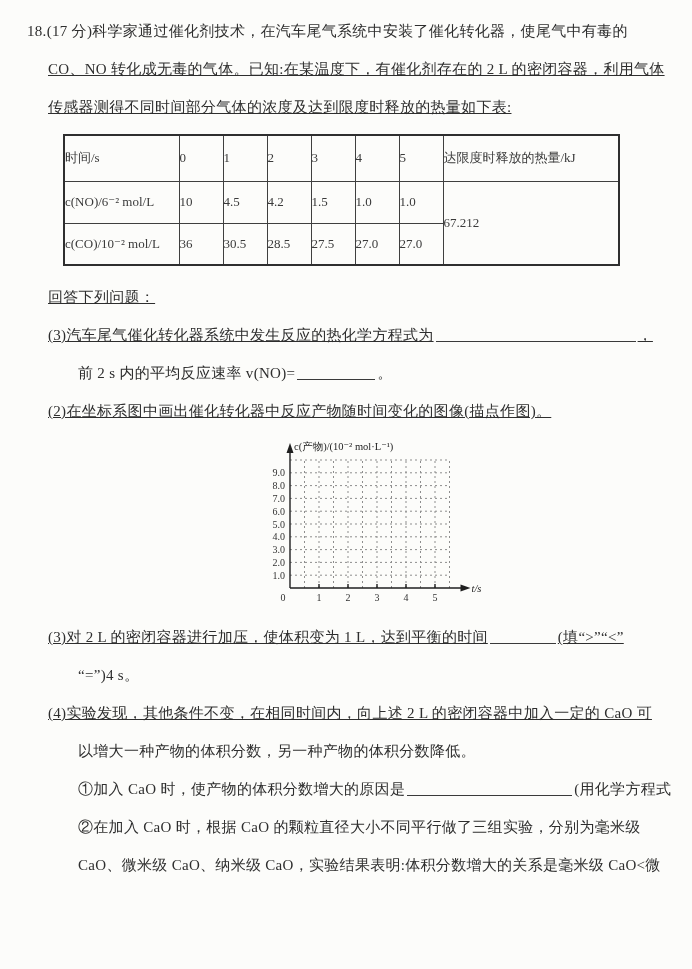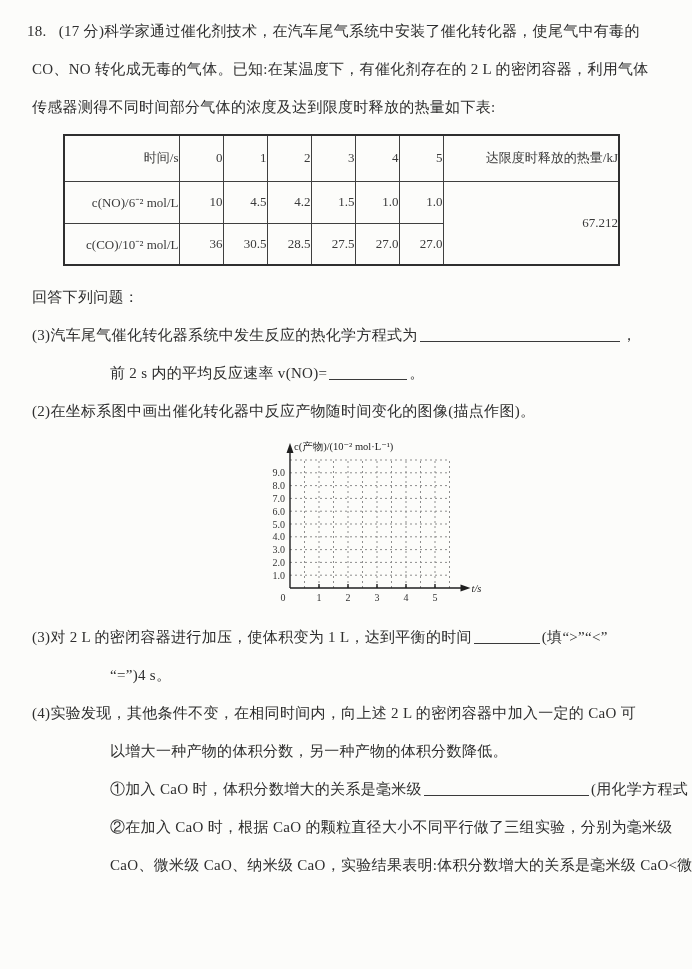--- a/index.html
+++ b/index.html
@@ -5,32 +5,32 @@
   html,body{margin:0;padding:0;}
   body{
     width:692px;height:969px;overflow:hidden;
     background:#fcfcfa;
     font-family:"Liberation Serif","DejaVu Serif",serif;
     color:#2e2e2e;
   }
   .page{padding-top:12px;}
   .line{line-height:38px;font-size:15px;white-space:nowrap;letter-spacing:0.3px;}
   .ind1{padding-left:27px;}
-  .ind2{padding-left:32px;}
-  .ind3{padding-left:78px;margin-left:32px;}
-  .qnum{margin-right:12px;}
+  .ind2{padding-left:48px;text-decoration:underline;}
+  .ind3{padding-left:78px;}
+  .qnum{margin-right:0;}
   
   table{
     border-collapse:collapse;
     margin:8px 0 12px 63px;
     font-size:13px;color:#3a3a3a;
     border:2px solid #2f2f2f;
     table-layout:fixed;
   }
-  th,td{border:1px solid #3f3f3f;font-weight:normal;text-align:right;padding:0;font-family:Liberation Serif, serif;}
+  th,td{border:1px solid #3f3f3f;font-weight:normal;text-align:left;padding:0;}
   tr.hrow{height:46px;}
   tr.drow{height:42px;}
   
   .blank{display:inline-block;border-bottom:1px solid #3a3a3a;height:14px;vertical-align:-2px;margin:0 2px;}
   .b200{width:200px;}
   .b78{width:78px;}
   .b66{width:66px;}
   .b165{width:165px;}
   .b152{width:152px;}
   
@@ -152,17 +152,17 @@
         <text x="48" y="16" class="lab">c(产物)/(10⁻² mol·L⁻¹)</text>
         <text x="225.5" y="158" class="lab" font-style="italic">t/s</text>
       </svg>
   </div>
 
   <div class="line ind2"><span>(3)对 2 L 的密闭容器进行加压，使体积变为 1 L，达到平衡的时间</span><span class="blank b66"></span><span>(填“&gt;”“&lt;”</span></div>
   <div class="line ind3">“=”)4 s。</div>
 
   <div class="line ind2">(4)实验发现，其他条件不变，在相同时间内，向上述 2 L 的密闭容器中加入一定的 CaO 可</div>
   <div class="line ind3">以增大一种产物的体积分数，另一种产物的体积分数降低。</div>
-  <div class="line ind3"><span>①加入 CaO 时，体积分数增大的关系是毫米级</span><span class="blank b165"></span><span>(用化学方程式</span></div>
+  <div class="line ind3"><span>①加入 CaO 时，使产物的体积分数增大的原因是</span><span class="blank b165"></span><span>(用化学方程式</span></div>
   <div class="line ind3">②在加入 CaO 时，根据 CaO 的颗粒直径大小不同平行做了三组实验，分别为毫米级</div>
   <div class="line ind3">CaO、微米级 CaO、纳米级 CaO，实验结果表明:体积分数增大的关系是毫米级 CaO&lt;微</div>
 
 </div>
 
 </body></html>

